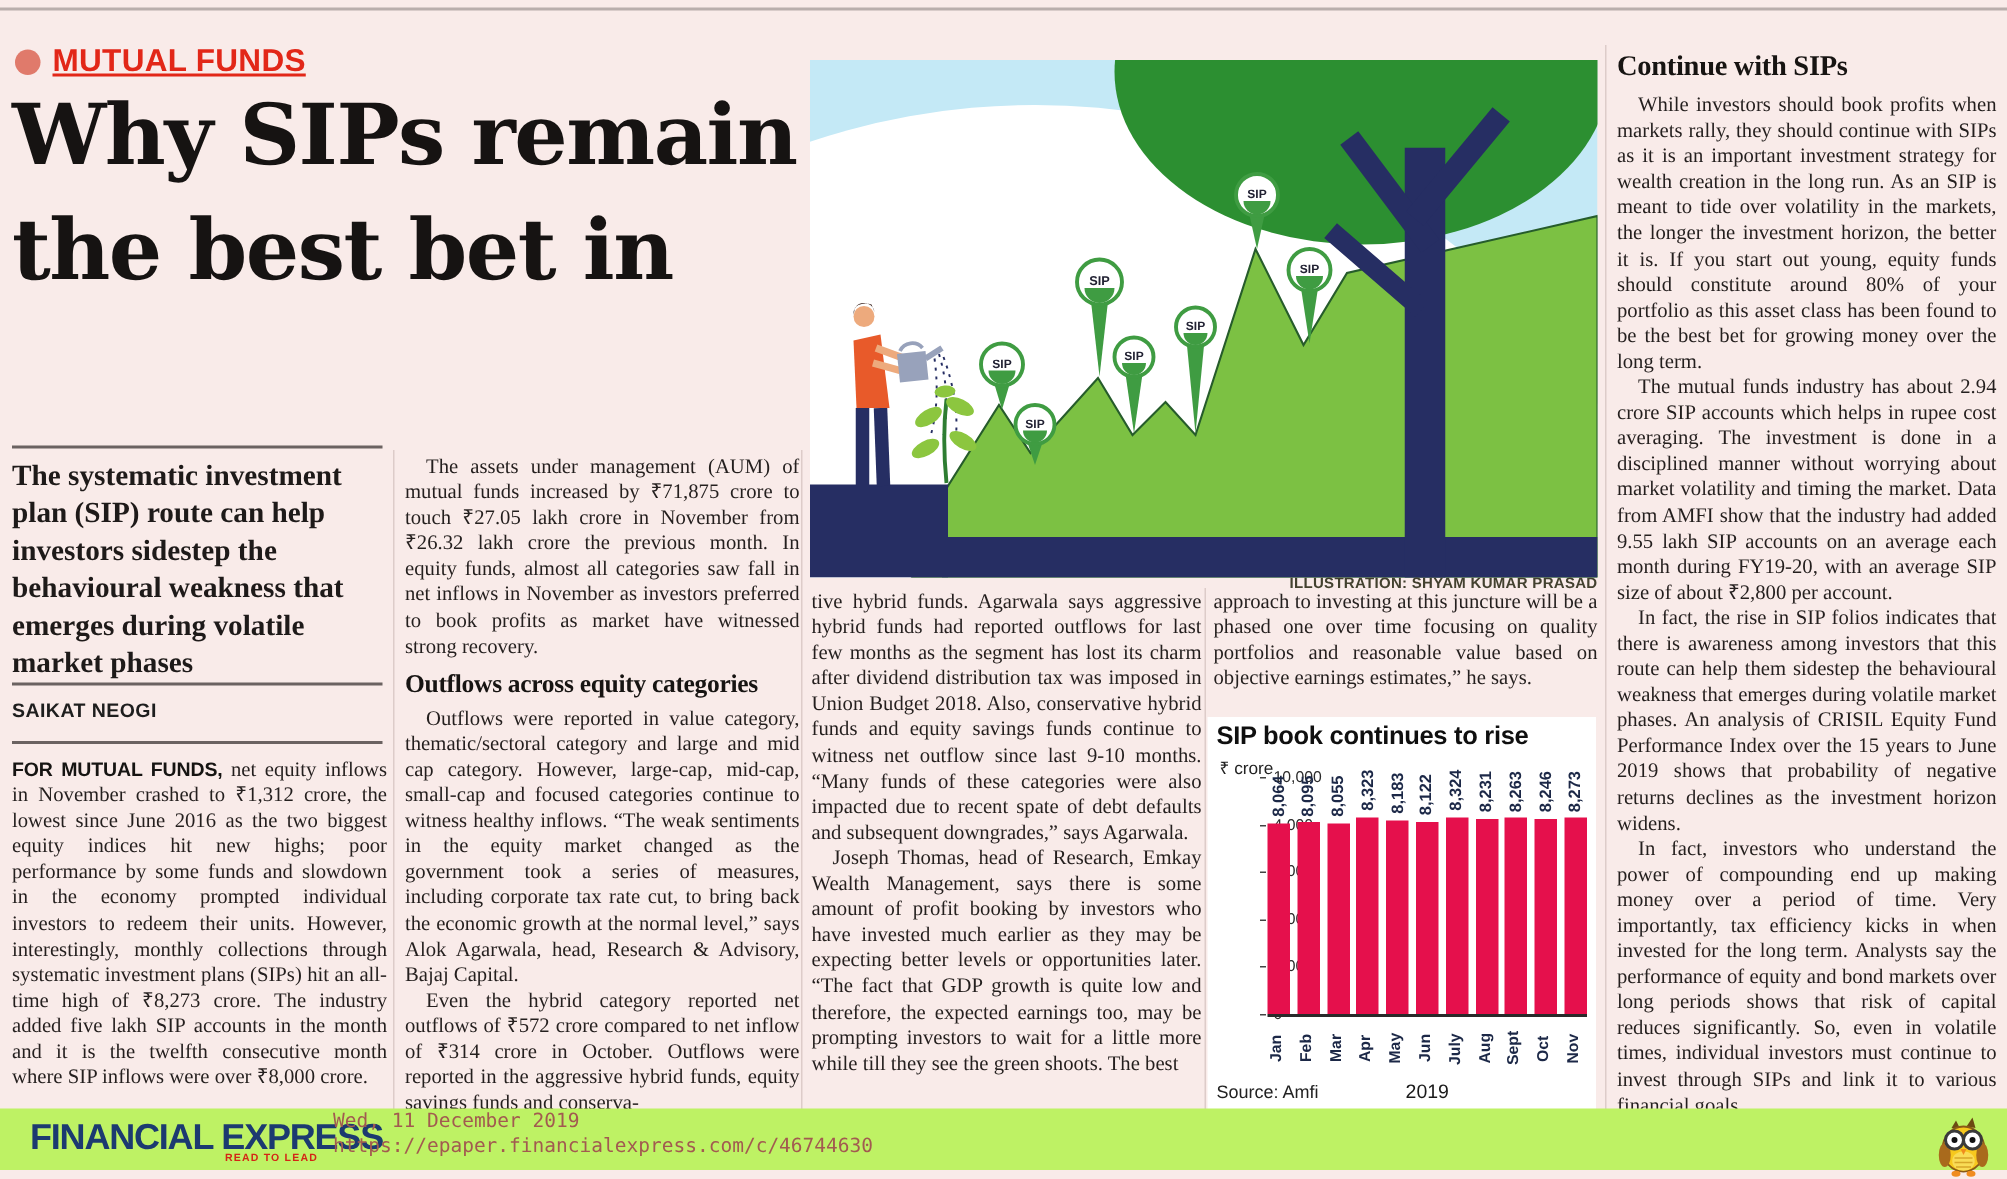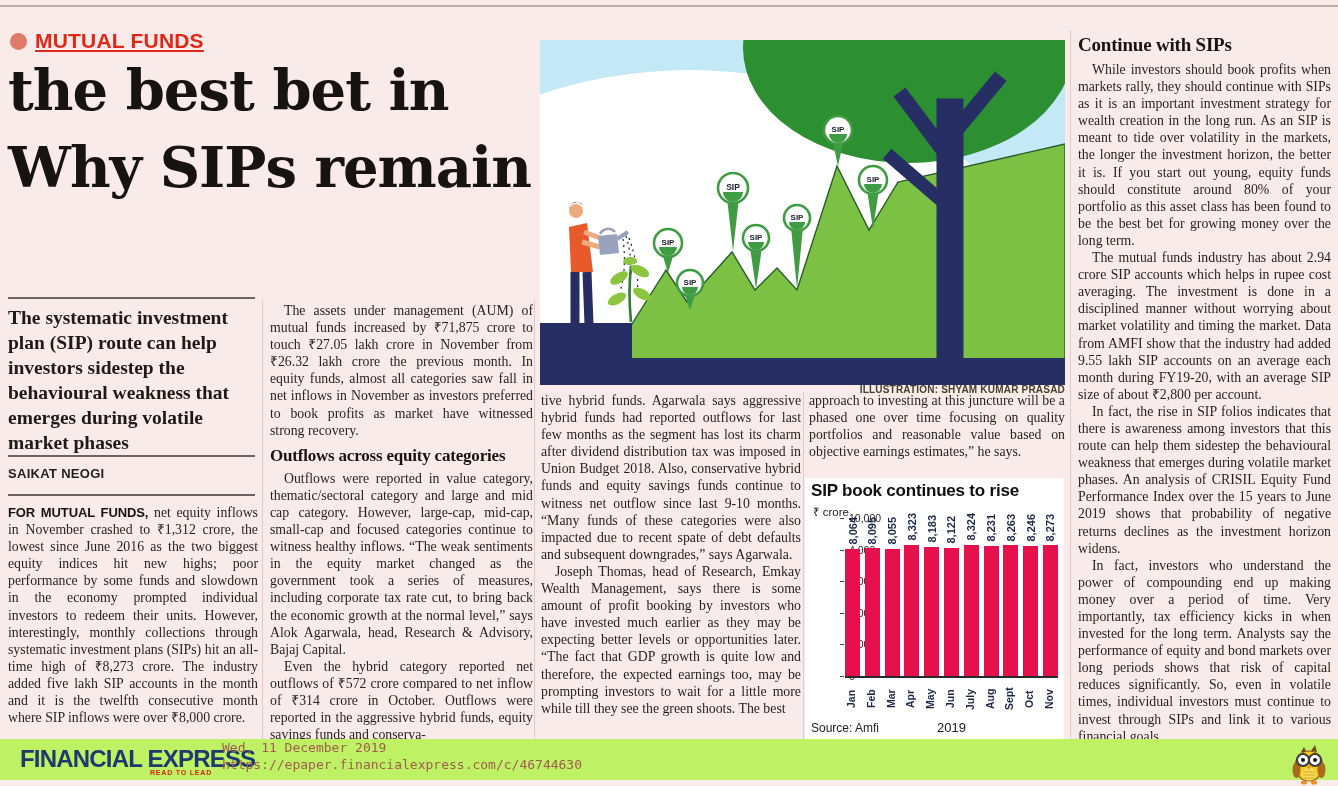--- a/index.html
+++ b/index.html
@@ -73,22 +73,22 @@
 
 <div id="page">
   <div class="toprule"></div>
 
   <div class="kicker">
     <span class="dot"></span>
     <span class="ktext">MUTUAL FUNDS</span>
   </div>
 
   <div class="headline">
+    <div>Why SIPs remain</div>
     <div>the best bet in</div>
-    <div>Why SIPs remain</div>
   </div>
 
   <div class="hrule" style="top:297px"></div>
   <div class="standfirst">The systematic investment plan (SIP) route can help investors sidestep the behavioural weakness that emerges during volatile market phases</div>
   <div class="hrule" style="top:455px"></div>
   <div class="byline">SAIKAT NEOGI</div>
   <div class="hrule" style="top:494px"></div>
 
   <div class="vrule" style="left:262px; top:300px; height:445px"></div>
   <div class="vrule" style="left:534px; top:300px; height:445px"></div>

